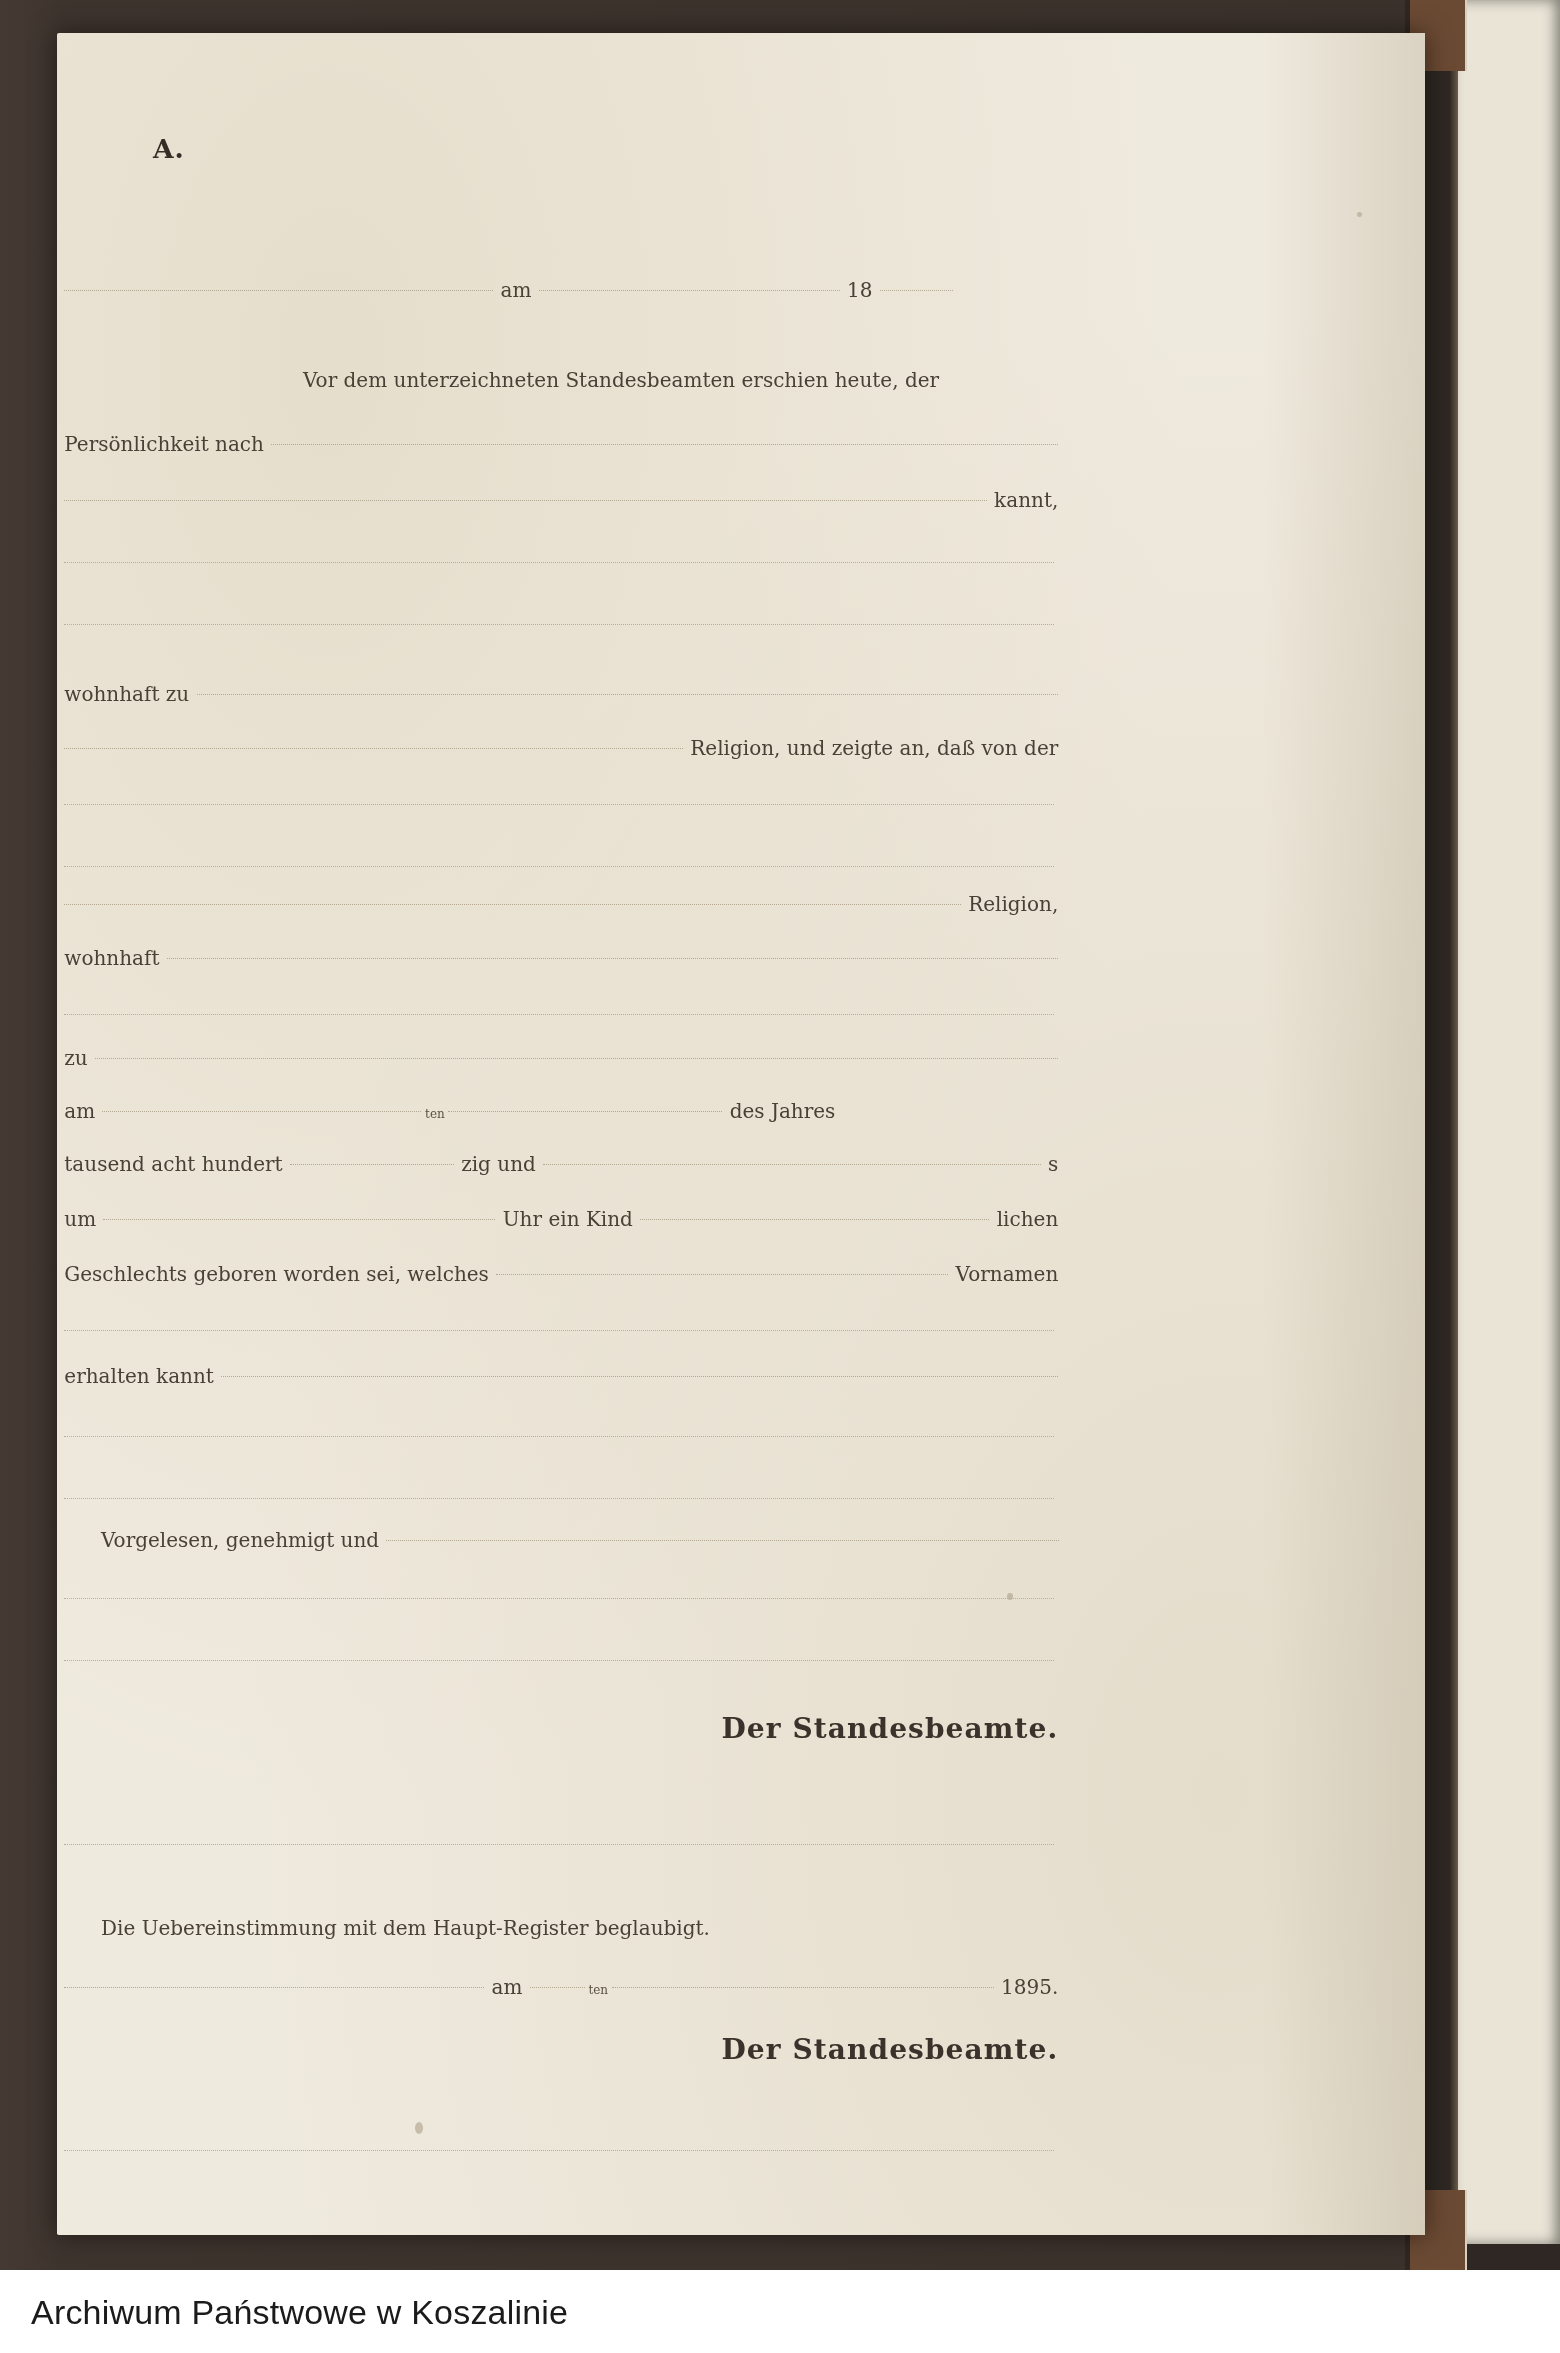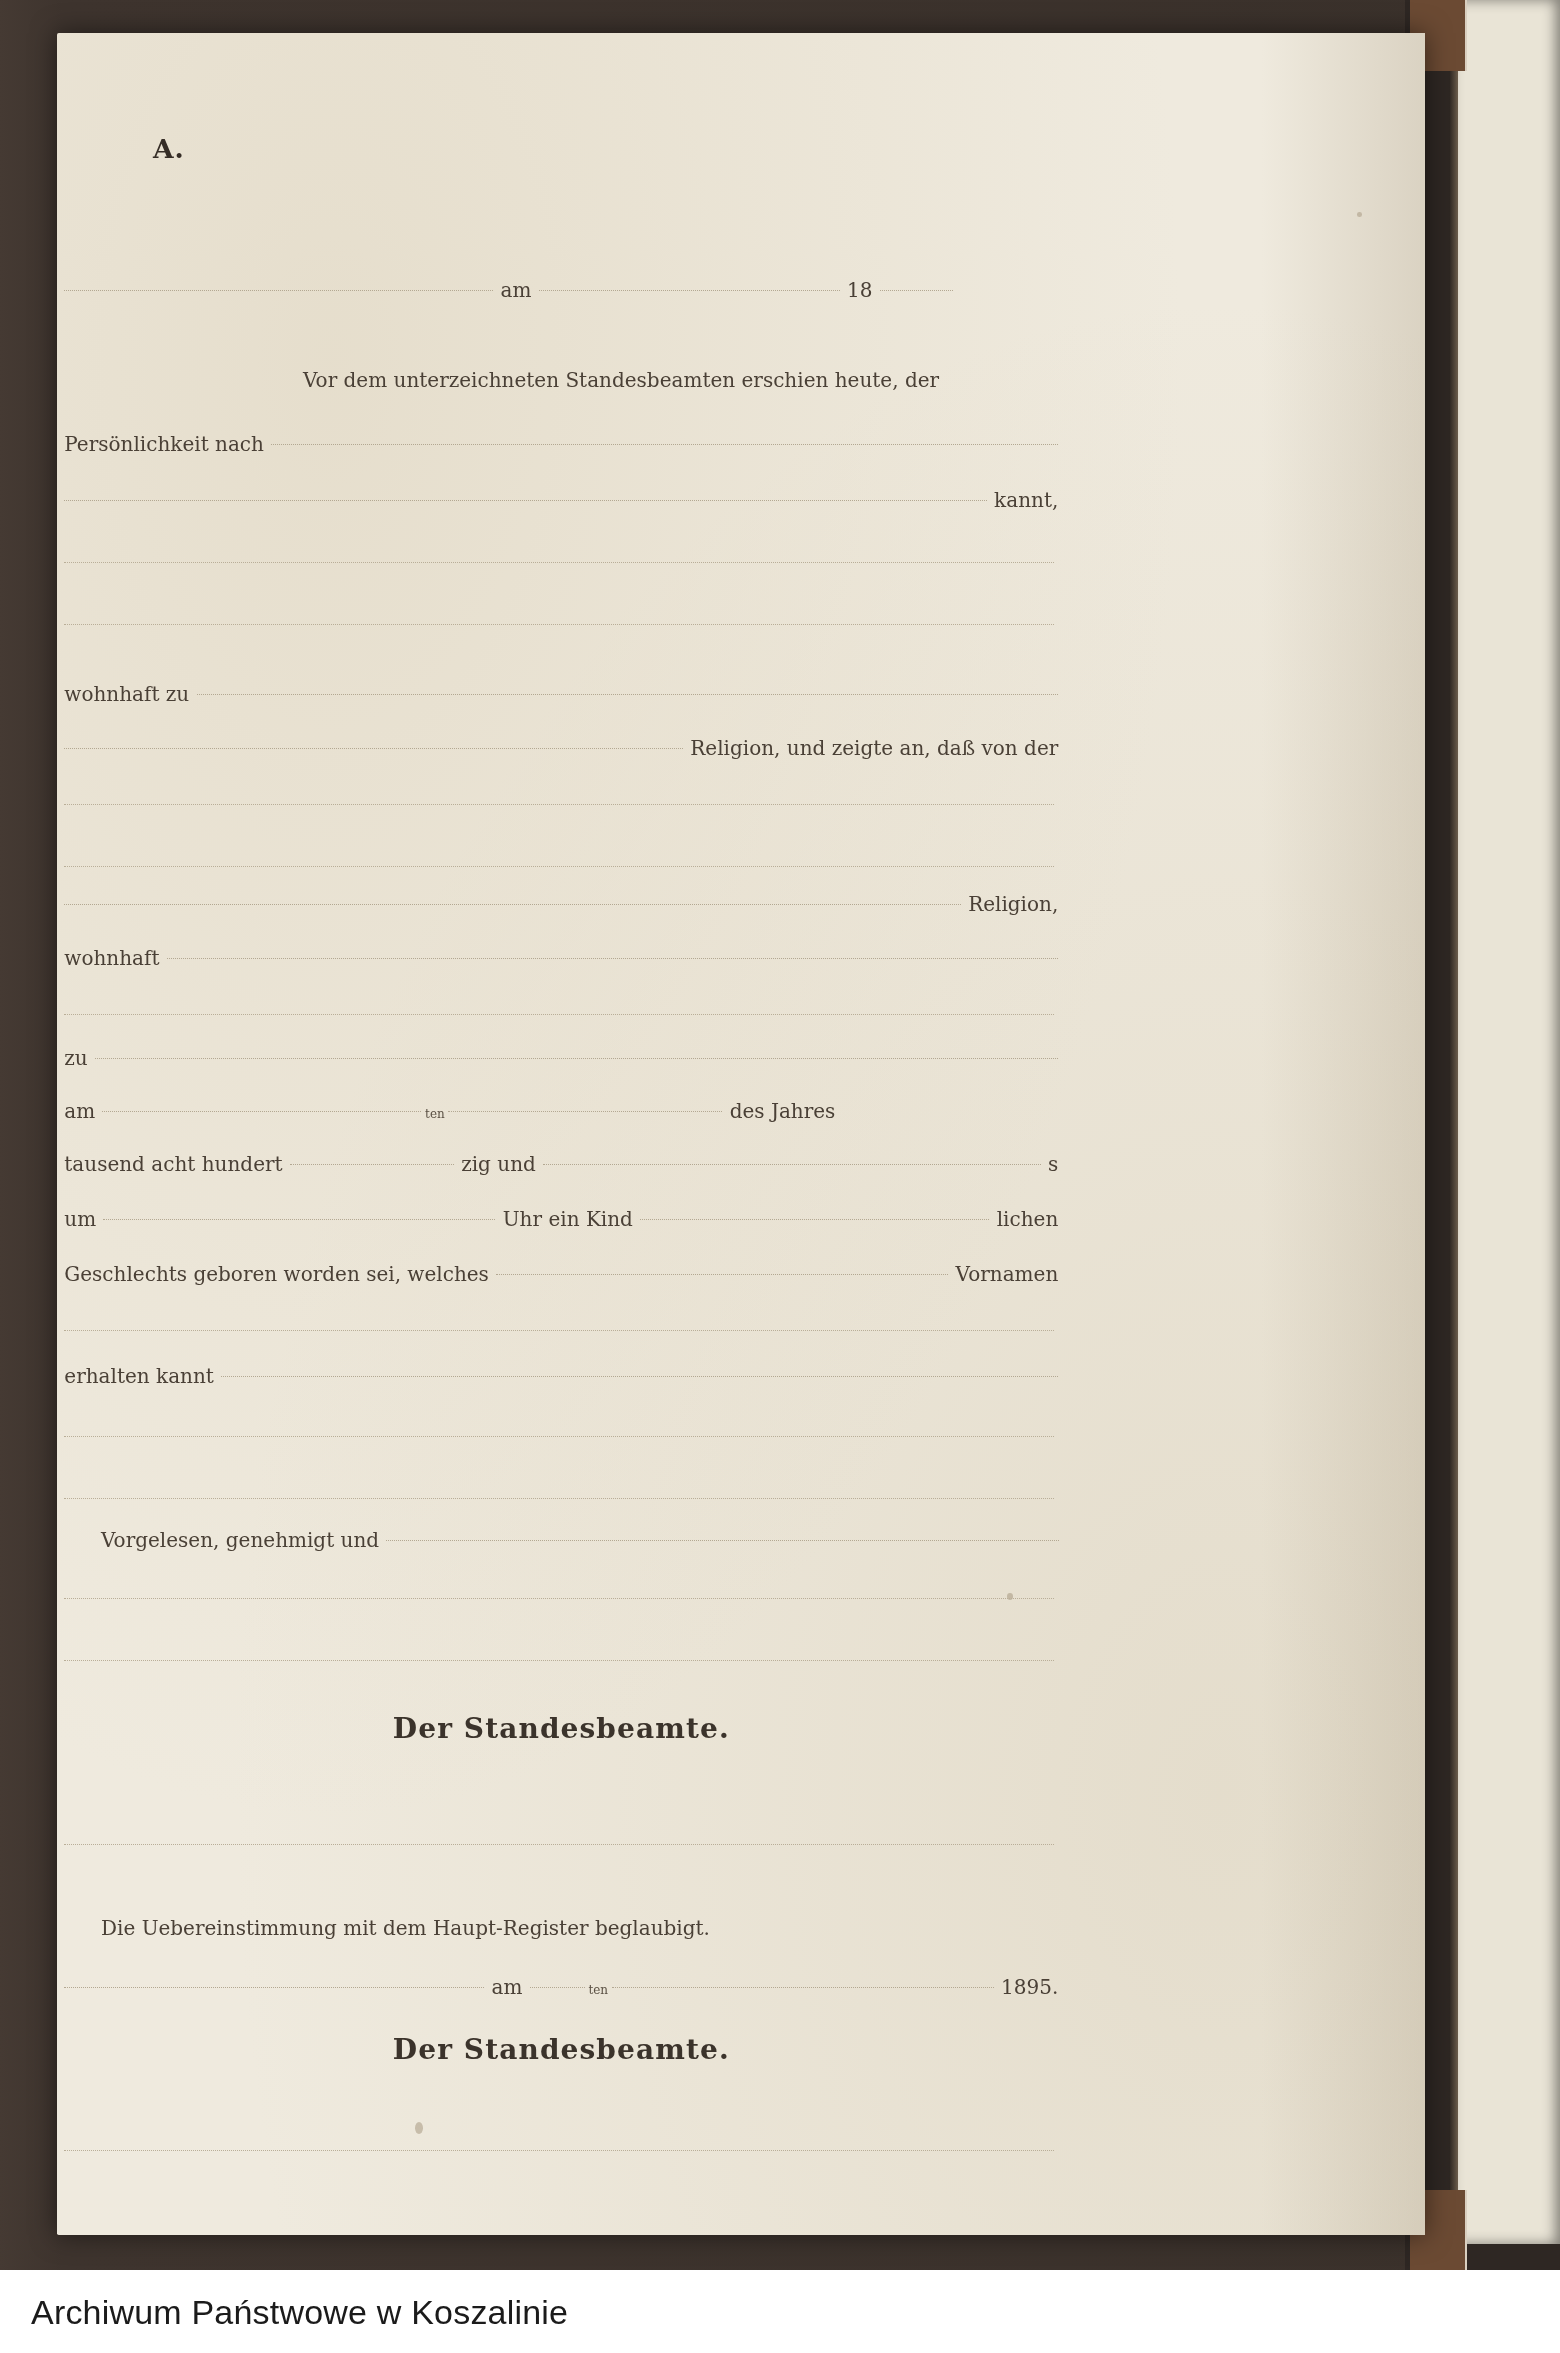--- a/index.html
+++ b/index.html
@@ -139,21 +139,21 @@
   .row .txt.last  { padding-right: 0; }
 
   .blank-line {
     position: absolute;
     border-bottom: 0.9px dotted #b9ae98;
     height: 0;
   }
 
   .center-head {
     position: absolute;
-    text-align: center;
+    text-align: right;
     font-size: 28px;
     font-weight: 700;
     color: #3b332b;
     letter-spacing: 1.1px;
   }
 
   .small-sup {
     font-size: 12px;
     vertical-align: super;
     padding: 0 3.6px;

